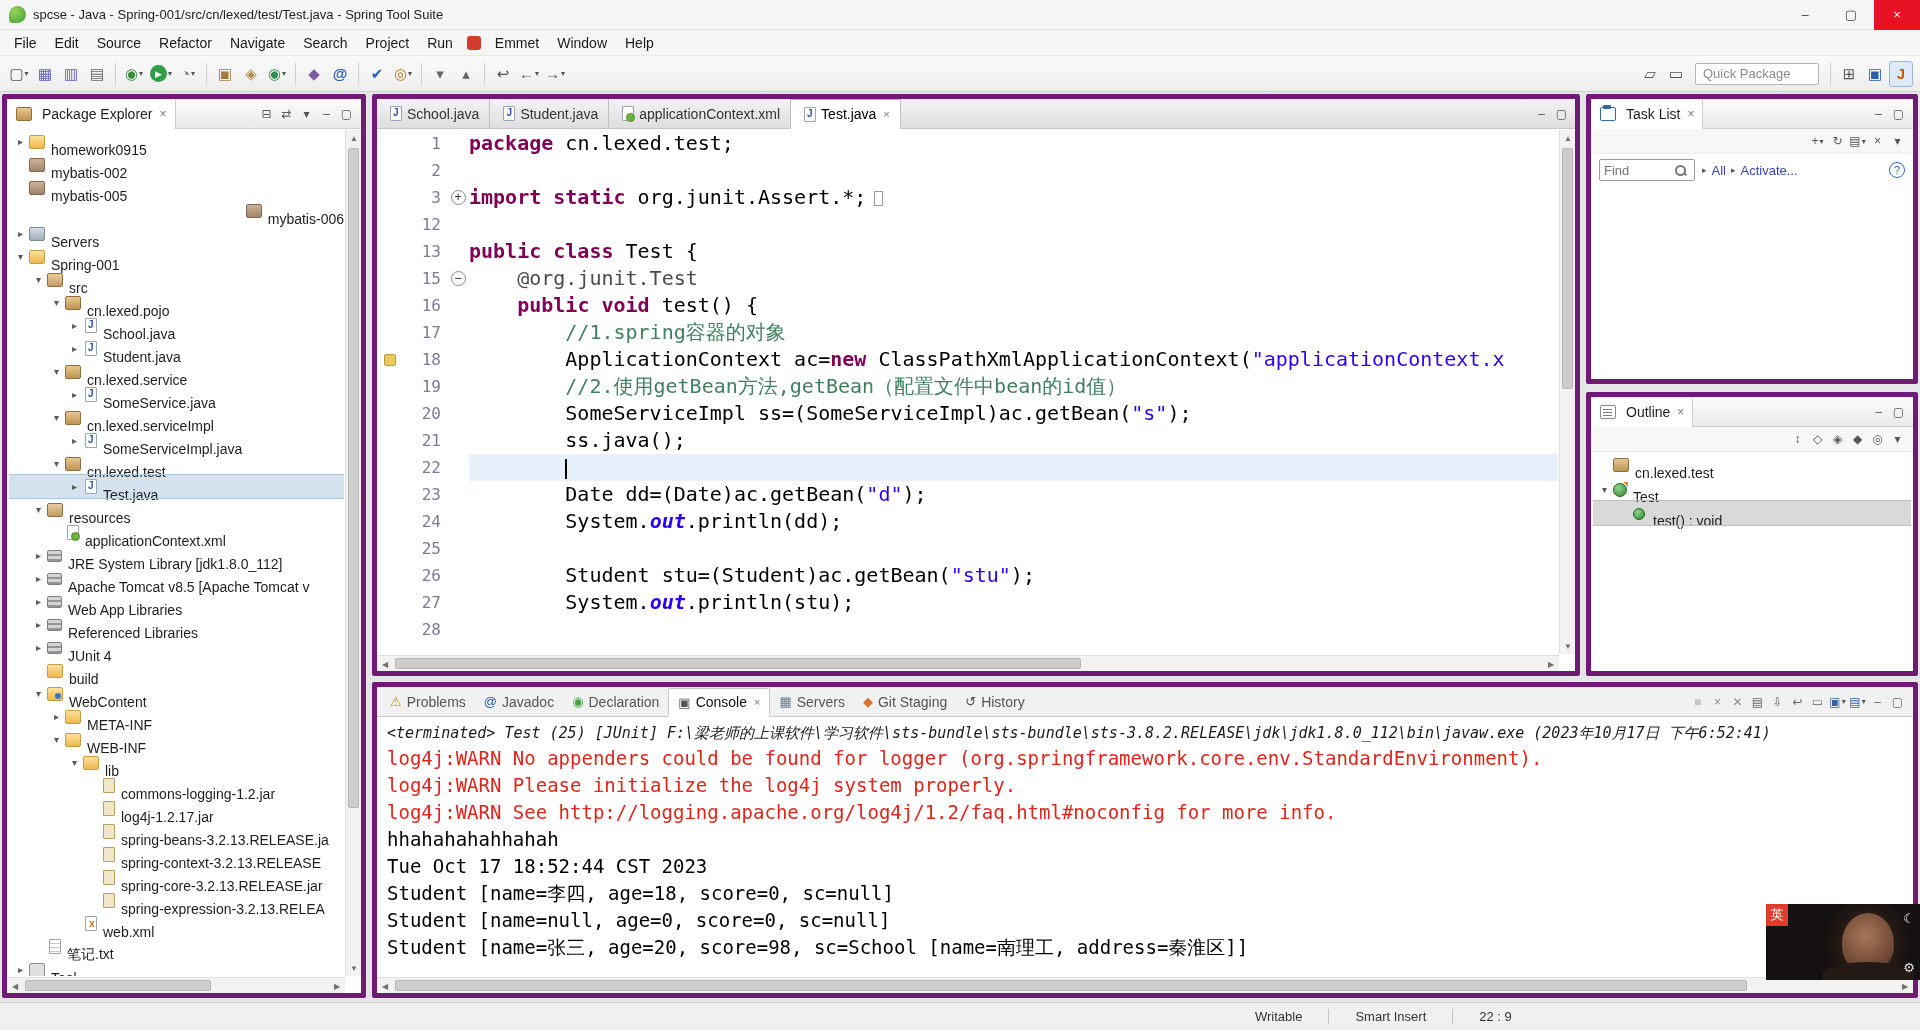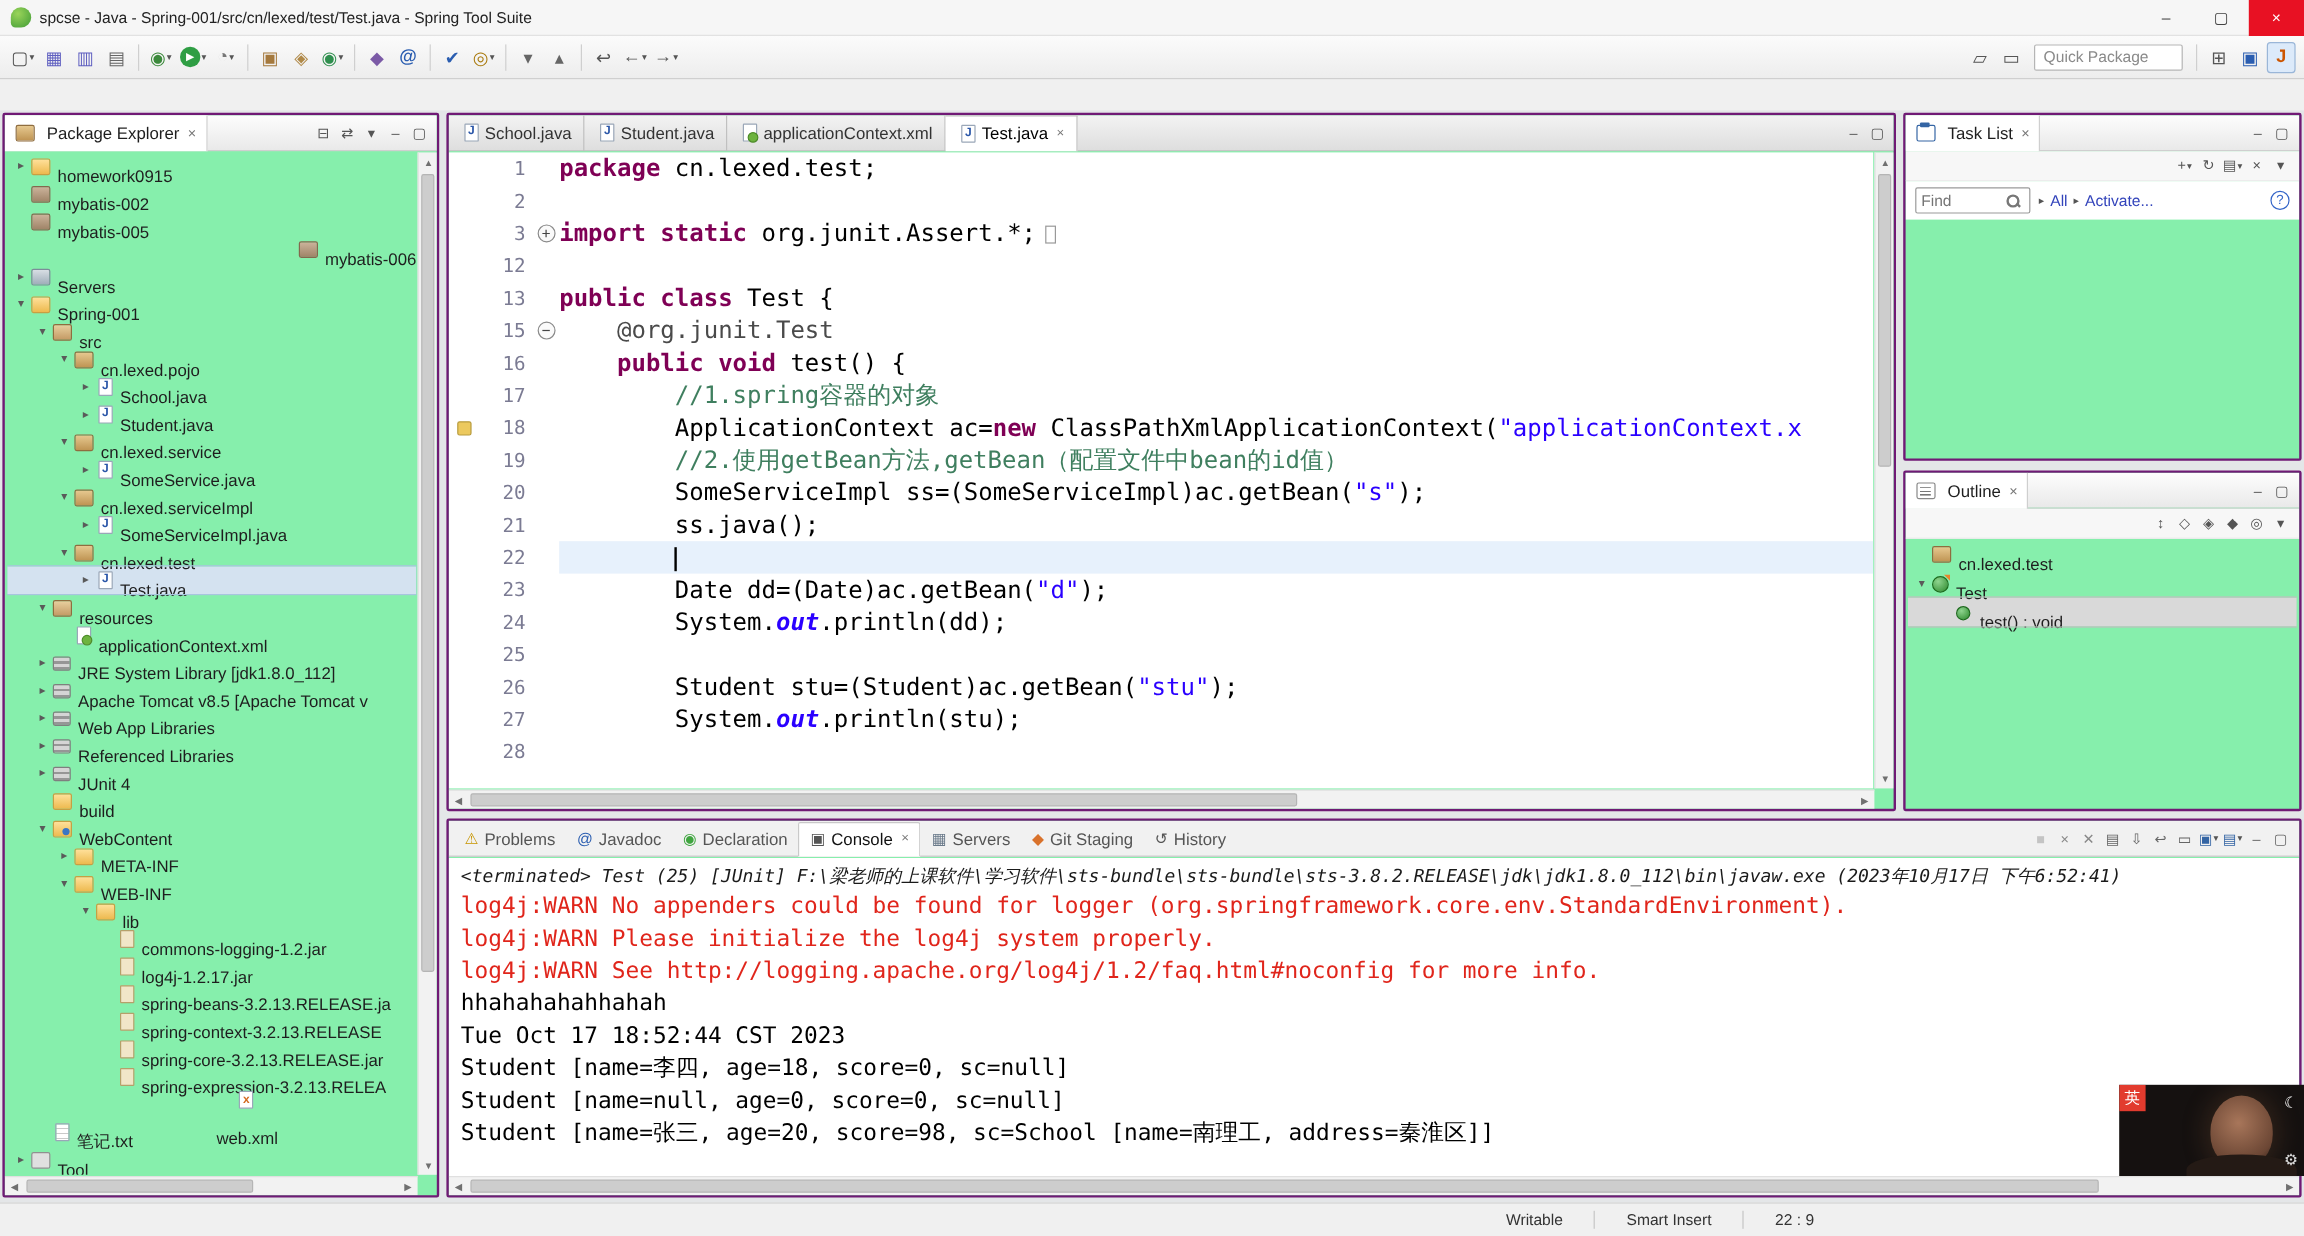--- a/index.html
+++ b/index.html
@@ -26,21 +26,21 @@
 .tb-right{margin-left:auto;display:flex;align-items:center;}
 .tb-icon{height:26px;min-width:24px;padding:0 2px;display:flex;align-items:center;justify-content:center;font-size:15px;margin:0 1px;border-radius:3px;}
 .tb-icon.active{background:#dceafa;border:1px solid #9ab6d8;}
 .tb-dd{font-size:8px;color:#555;margin-left:1px;}
 .tb-sep{width:1px;height:22px;background:#cfcfcf;margin:0 5px;flex:none;}
 .tb-circle{width:17px;height:17px;border-radius:50%;color:#fff;font-size:9px;display:flex;align-items:center;justify-content:center;}
 .qa-box{width:124px;height:22px;border:1px solid #b5b5b5;background:#fff;color:#8a8a8a;font-size:13px;display:flex;align-items:center;padding:0 7px;border-radius:2px;margin:0 6px;}
 
 
 .main{position:absolute;top:92px;left:0;right:0;height:910px;background:#e4e6e8;}
-.panel{position:absolute;background:#86efac;border:2px solid #701a75;border-radius:2px;overflow:hidden;}
+.panel{position:absolute;background:#ffffff;border:5px solid #701a75;border-radius:2px;overflow:hidden;}
 .panel-hdr{height:30px;background:linear-gradient(#fdfdfd,#e9e9e9);border-bottom:1px solid #cfcfcf;display:flex;align-items:center;}
 .panel-tab{height:30px;display:flex;align-items:center;padding:0 8px;background:#fff;border-right:1px solid #cfcfcf;font-size:14px;}
 .ptitle{margin:0 5px 0 5px;white-space:nowrap;}
 .panel-close{font-size:12px;color:#777;margin-left:2px;}
 .hdr-icons{margin-left:auto;display:flex;align-items:center;padding-right:5px;}
 .hdr-ic{min-width:19px;height:20px;display:flex;align-items:center;justify-content:center;color:#555;font-size:12px;margin-left:1px;}
 .tbrow{height:25px;display:flex;align-items:center;justify-content:flex-end;padding:0 6px;background:#f7f7f7;border-bottom:1px solid #ececec;}
 
 
 .tree{position:absolute;top:31px;left:2px;right:17px;bottom:17px;overflow:hidden;}
@@ -155,20 +155,34 @@
   <div class="titlebar">
     <span class="app-icon"></span>
     <span class="title-text">spcse - Java - Spring-001/src/cn/lexed/test/Test.java - Spring Tool Suite</span>
     <span class="win-controls">
       <span class="wc">–</span>
       <span class="wc">▢</span>
       <span class="wc close">×</span>
     </span>
   </div>
 
+  <div class="menubar">
+      <span class="menu-item">File</span>
+      <span class="menu-item">Edit</span>
+      <span class="menu-item">Source</span>
+      <span class="menu-item">Refactor</span>
+      <span class="menu-item">Navigate</span>
+      <span class="menu-item">Search</span>
+      <span class="menu-item">Project</span>
+      <span class="menu-item">Run</span>
+      <span class="menu-red-icon"></span>
+      <span class="menu-item">Emmet</span>
+      <span class="menu-item">Window</span>
+      <span class="menu-item">Help</span>
+    </div>
 
   <div class="toolbar">
     <div class="tb-left">
         <span class="tb-icon">
           <span style="color: rgb(85, 85, 85);">▢</span>
           <span class="tb-dd">▾</span>
         </span>
         <span class="tb-icon">
           <span style="color: rgb(95, 95, 192);">▦</span>
         </span>
@@ -453,21 +467,21 @@
           <div class="trow" style="padding-left: 76px;">
             <span class="arrow"></span>
             <span class="fi fi-jar"></span>
             <span class="tlabel">spring-core-3.2.13.RELEASE.jar</span>
           </div>
           <div class="trow" style="padding-left: 76px;">
             <span class="arrow"></span>
             <span class="fi fi-jar"></span>
             <span class="tlabel">spring-expression-3.2.13.RELEA</span>
           </div>
-          <div class="trow" style="padding-left: 58px; flex-direction: column;">
+          <div class="trow" style="padding-left: 58px;">
             <span class="arrow"></span>
             <span class="fi fi-xml"></span>
             <span class="tlabel">web.xml</span>
           </div>
           <div class="trow" style="padding-left: 22px;">
             <span class="arrow"></span>
             <span class="fi fi-txt"></span>
             <span class="tlabel">笔记.txt</span>
           </div>
           <div class="trow" style="padding-left: 4px;">

